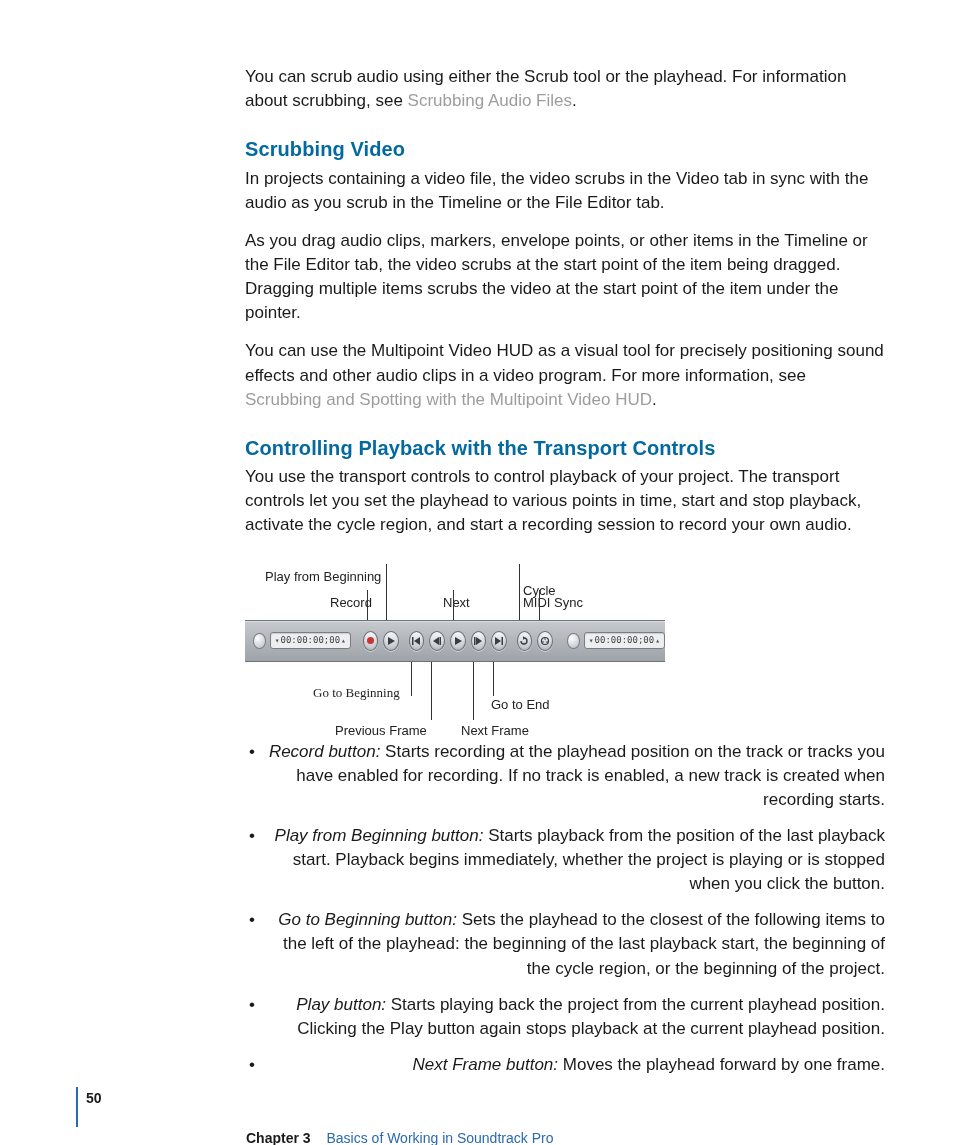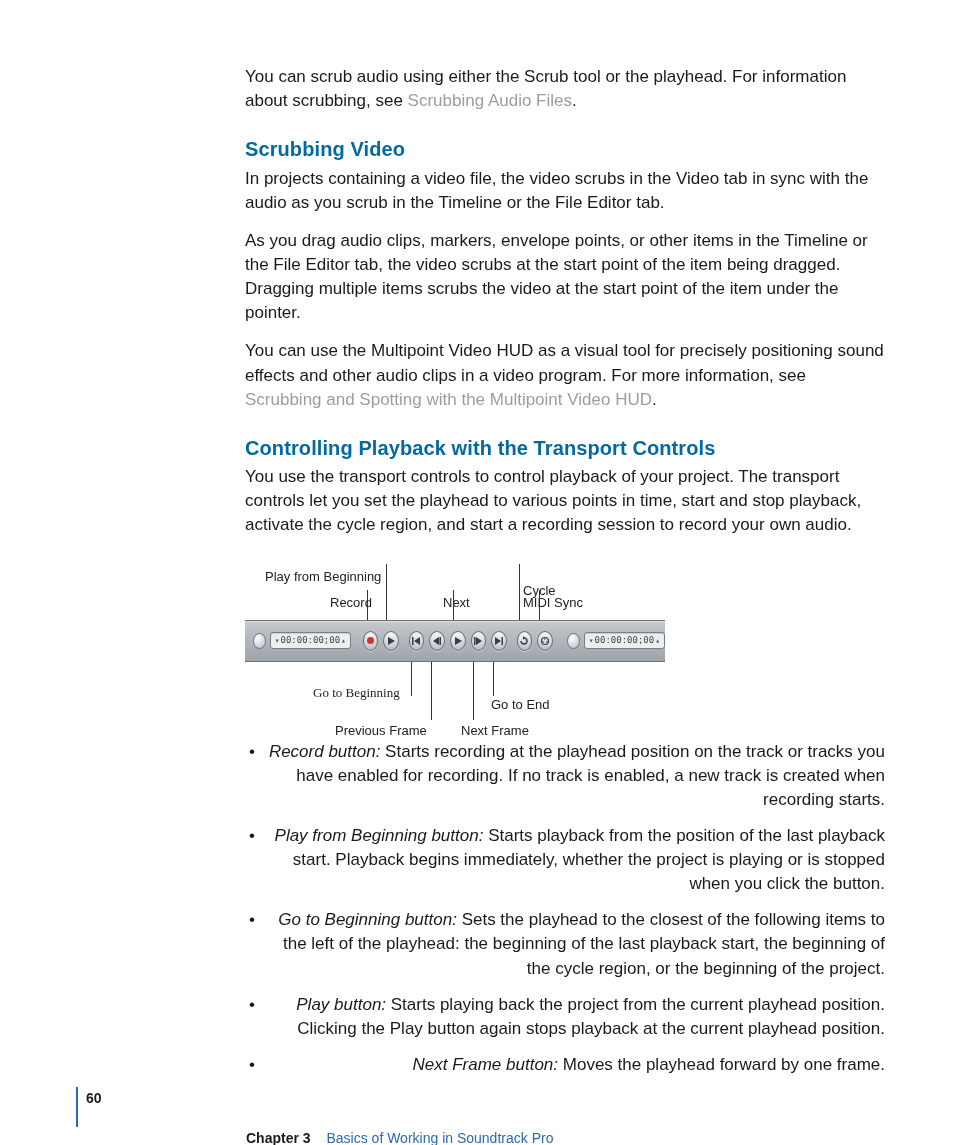--- a/index.html
+++ b/index.html
@@ -247,18 +247,18 @@
     <li><span class="term">Record button:</span><span>  Starts recording at the playhead position on the track or tracks you have enabled for recording. If no track is enabled, a new track is created when recording starts.</span></li>
     <li><span class="term">Play from Beginning button:</span><span>  Starts playback from the position of the last playback start. Playback begins immediately, whether the project is playing or is stopped when you click the button.</span></li>
     <li><span class="term">Go to Beginning button:</span><span>  Sets the playhead to the closest of the following items to the left of the playhead: the beginning of the last playback start, the beginning of the cycle region, or the beginning of the project.</span></li>
     <li><span class="term">Play button:</span><span>  Starts playing back the project from the current playhead position. Clicking the Play button again stops playback at the current playhead position.</span></li>
     <li><span class="term">Next Frame button:</span><span>  Moves the playhead forward by one frame.</span></li>
   </ul>
 
 </div>
 
 <div class="footer">
-  <span class="pn">60</span>
+  <span class="pn">50</span>
   <span class="ch">
     <span class="b">Chapter 3</span>
     <span class="t">Basics of Working in Soundtrack Pro</span>
   </span>
 </div>
 
 </body></html>

